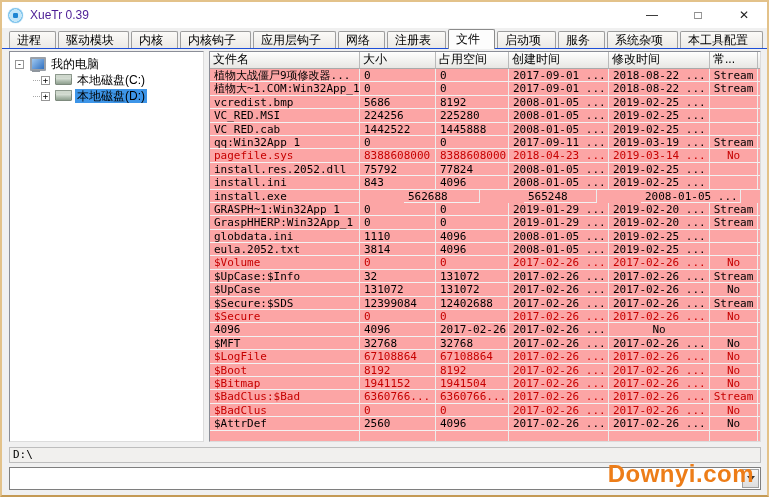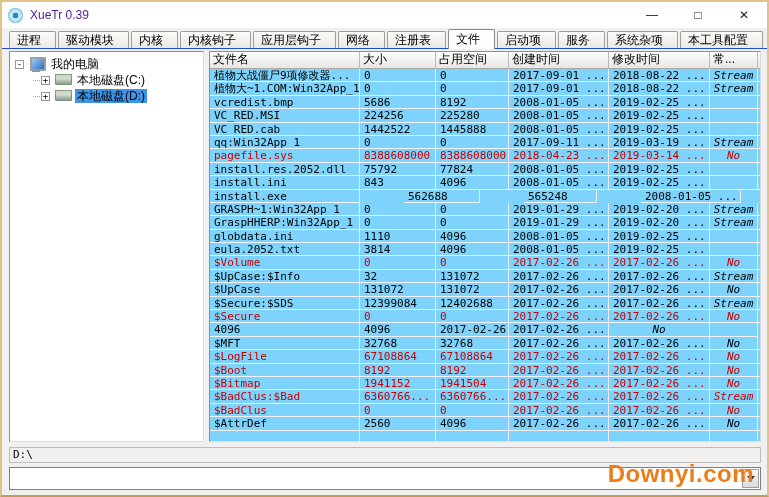--- a/index.html
+++ b/index.html
@@ -85,29 +85,29 @@
   .tree-row.selected .tree-label { background:#3d95e8; color:#000; }
 
   
   .thead { display:grid; height:17px; flex:0 0 17px; }
   .th {
     font-size:12px; line-height:15px; color:#000; padding:0 3px;
     background:linear-gradient(#fefefe,#e7e6e3);
     border-right:1px solid #b9b9b9; border-bottom:1px solid #a9a9a9;
     white-space:nowrap; overflow:hidden;
   }
-  .tbody { flex:1; overflow:hidden; background:#7dd3fc; }
+  .tbody { flex:1; overflow:hidden; background:#fca5a5; }
   .trow { display:grid; height:13.4px; }
   .td {
     font-family:"DejaVu Sans Mono",monospace; font-size:11px; line-height:13px;
     padding-left:4px; color:#000;
     border-right:1px solid #ececec; border-bottom:1px solid #f2f2f2;
     white-space:nowrap; overflow:hidden;
   }
-  .td.c-stream { text-align:center; padding-left:0;font-style:italic; }
+  .td.c-stream { text-align:center; padding-left:0; }
   .trow.red .td { color:#c60000; }
 
   
   .pathbar {
     margin:3px 6px 0 7px; height:16px;
     background:#f1f0ee; border:1px solid #bdbdbd;
     font-family:"DejaVu Sans Mono",monospace; font-size:11px; line-height:14px;
     padding-left:3px; color:#000;
   }
   .combobar {

